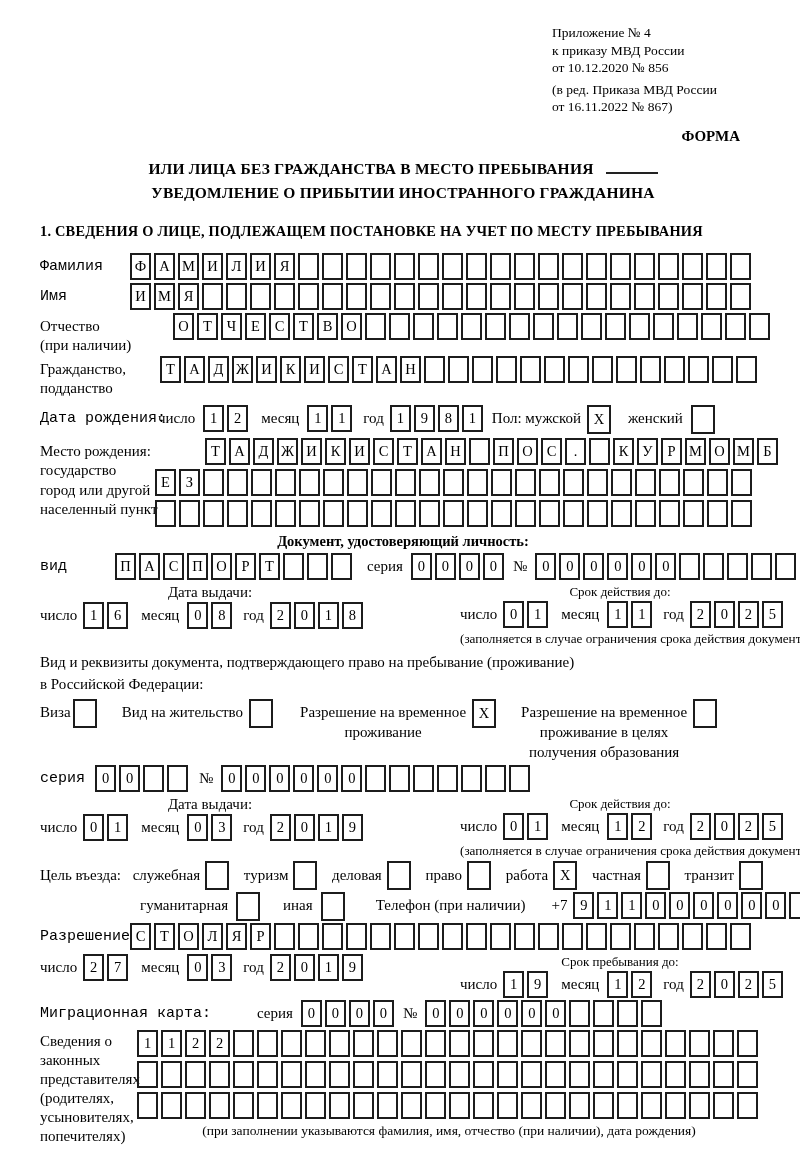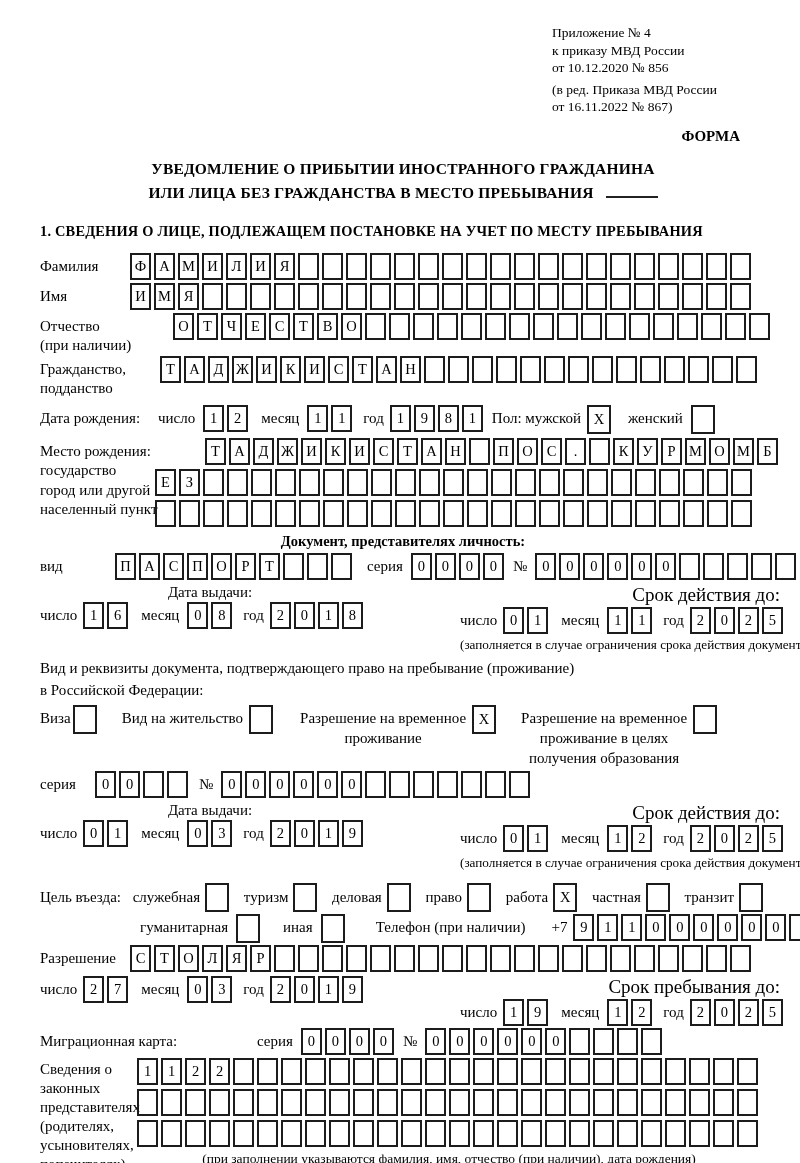--- a/index.html
+++ b/index.html
@@ -14,21 +14,21 @@
     overflow:hidden;
   }
   .ref{margin-left:512px;font-size:13.5px;line-height:1.3;}
   .ref .grp2{margin-top:4px;}
   .forma{text-align:right;padding-right:26px;font-weight:bold;font-size:15px;margin-top:12px;}
   .title{text-align:center;font-weight:bold;font-size:15.5px;line-height:24px;margin-top:12px;letter-spacing:.2px;}
   .uline{display:inline-block;width:52px;border-bottom:2px solid #222;margin-left:12px;vertical-align:baseline;}
   .section{font-weight:bold;font-size:14.4px;margin-top:18px;letter-spacing:.2px;}
 
   .frow{display:flex;align-items:flex-start;margin-top:3px;font-size:15px;}
-  .lbl{flex:none;line-height:27px;white-space:nowrap;}
+  .lbl{flex:none;line-height:27px;white-space:nowrap;font-family:Liberation Mono, monospace;}
   .lbl2{flex:none;line-height:19px;white-space:nowrap;padding-top:4px;}
   .cells{display:flex;flex:none;flex-wrap:nowrap;}
   .cell{
     flex:none;box-sizing:content-box;
     width:17px;height:23px;
     border:2px solid #1c1c1c;
     margin-right:3px;
     display:flex;align-items:center;justify-content:center;
     font-size:14.5px;line-height:1;
   }
@@ -45,33 +45,33 @@
   .bp-labels{flex:none;width:115px;line-height:19.5px;white-space:nowrap;padding-top:4px;}
   .bp-rows .cells{margin-bottom:4px;}
   .indent50{margin-left:50px;}
 
   .center-b{text-align:center;font-weight:bold;font-size:14.5px;margin-top:2px;}
 
   .dates{display:flex;margin-top:4px;font-size:15px;}
   .dcol1{flex:none;width:420px;}
   .dcol2{flex:1;}
   .dhead{width:340px;text-align:center;margin-bottom:1px;font-size:15px;}
-  .dhead2{width:320px;text-align:right;margin-bottom:1px;font-size:19px;}
+  .dhead2{width:320px;text-align:center;margin-bottom:1px;font-size:13px;}
   .dline{display:flex;}
   .note{font-size:13.2px;text-align:right;margin-top:3px;white-space:nowrap;}
 
   .intro{font-size:15px;line-height:22px;margin-top:4px;}
 
   .opts{display:flex;align-items:flex-start;margin-top:2px;font-size:15px;}
   .opt{display:flex;align-items:flex-start;}
   .opt .dlbl{line-height:30px;}
   .opt-ml{text-align:center;line-height:20px;padding-top:5px;}
   .opts .cbox{margin-left:6px;margin-top:2px;}
 
-  .purpose{display:flex;justify-content:space-between;align-items:flex-start;margin-top:12px;font-size:15px;}
+  .purpose{display:flex;justify-content:space-between;align-items:flex-start;margin-top:2px;font-size:15px;}
   .purpose .opt .dlbl{line-height:29px;}
   .purpose .cbox{margin-left:5px;}
 
   .rep{display:flex;margin-top:3px;font-size:15px;}
   .rep-labels{flex:none;width:97px;line-height:19px;white-space:nowrap;padding-top:2px;}
   .rep-rows .cells{margin-bottom:4px;}
   .rep-note{font-size:13.5px;text-align:center;margin-top:2px;white-space:nowrap;}
 </style>
 </head>
 <body>
@@ -84,22 +84,22 @@
     <div>от 10.12.2020 № 856</div>
     <div class="grp2">
       <div>(в ред. Приказа МВД России</div>
       <div>от 16.11.2022 № 867)</div>
     </div>
   </div>
 
   <div class="forma">ФОРМА</div>
 
   <div class="title">
+    <div><span>ИЛИ ЛИЦА БЕЗ ГРАЖДАНСТВА В МЕСТО ПРЕБЫВАНИЯ</span><span class="uline"></span></div>
     <div>УВЕДОМЛЕНИЕ О ПРИБЫТИИ ИНОСТРАННОГО ГРАЖДАНИНА</div>
-    <div><span>ИЛИ ЛИЦА БЕЗ ГРАЖДАНСТВА В МЕСТО ПРЕБЫВАНИЯ</span><span class="uline"></span></div>
   </div>
 
   <div class="section">1. СВЕДЕНИЯ О ЛИЦЕ, ПОДЛЕЖАЩЕМ ПОСТАНОВКЕ НА УЧЕТ ПО МЕСТУ ПРЕБЫВАНИЯ</div>
 
   <div class="frow" style="margin-top:13px;">
     <span class="lbl w90">Фамилия</span>
     <span class="cells">
         <span class="cell">Ф</span>
         <span class="cell">А</span>
         <span class="cell">М</span>
@@ -342,21 +342,21 @@
           <span class="cell"></span>
           <span class="cell"></span>
           <span class="cell"></span>
           <span class="cell"></span>
           <span class="cell"></span>
           <span class="cell"></span>
         </div>
     </div>
   </div>
 
-  <div class="center-b">Документ, представителях личность:</div>
+  <div class="center-b">Документ, удостоверяющий личность:</div>
 
   <div class="frow">
     <span class="lbl w75">вид</span>
     <span class="cells">
         <span class="cell">П</span>
         <span class="cell">А</span>
         <span class="cell">С</span>
         <span class="cell">П</span>
         <span class="cell">О</span>
         <span class="cell">Р</span>

